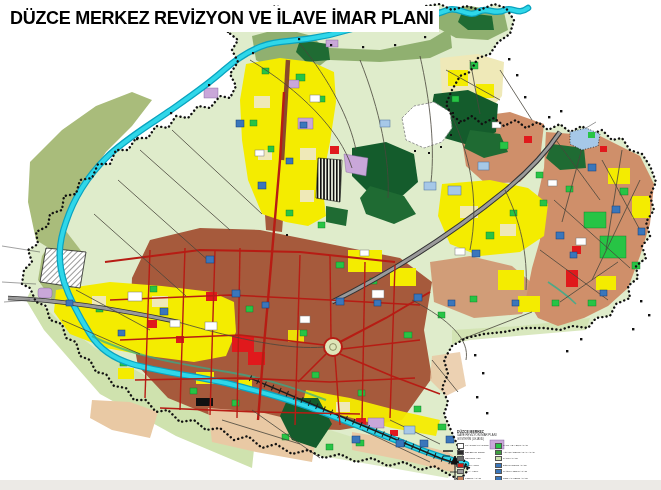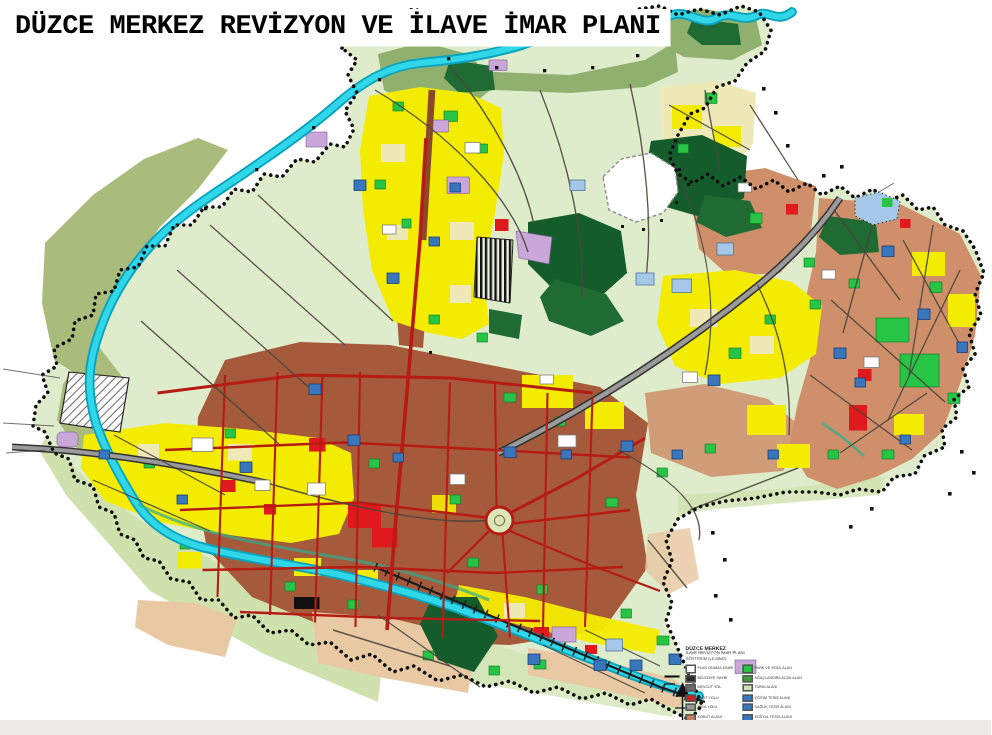--- a/index.html
+++ b/index.html
@@ -1,20 +1,20 @@
 <!DOCTYPE html>
 <html><head>
 <meta charset="utf-8">
 <style>
   html,body{margin:0;padding:0;background:#fff;}
   #stage{position:relative;width:661px;height:490px;overflow:hidden;background:#fff;
          font-family:"Liberation Sans", sans-serif;}
   #map-svg{position:absolute;left:0;top:0;}
   #title-bar{position:absolute;left:6px;top:6px;padding:2px 6px 3px 4px;background:#ffffff;
-             font-weight:bold;font-size:18px;letter-spacing:-0.3px;color:#000;white-space:nowrap;font-family:Liberation Mono, monospace;}
+             font-weight:bold;font-size:18px;letter-spacing:-0.3px;color:#000;white-space:nowrap;}
   #legend-box{position:absolute;left:457px;top:430px;width:110px;background:rgba(255,255,255,0);
               font-size:2.6px;color:#333;line-height:1.25;}
   .lg-title1{font-size:3.4px;font-weight:bold;color:#222;}
   .lg-title2{font-size:2.8px;color:#333;}
   .lg-title3{font-size:2.7px;color:#444;margin-bottom:2px;}
   .lg-cols{display:flex;gap:6px;}
   .lg-col{display:flex;flex-direction:column;gap:1.1px;}
   .lg-row{display:flex;align-items:center;gap:1.5px;white-space:nowrap;}
   .lg-chip{display:inline-block;width:4.5px;height:3.4px;border:0.4px solid #555;flex:0 0 auto;}
   .lg-label{font-size:2.5px;color:#333;transform:scale(0.98);transform-origin:left center;}

